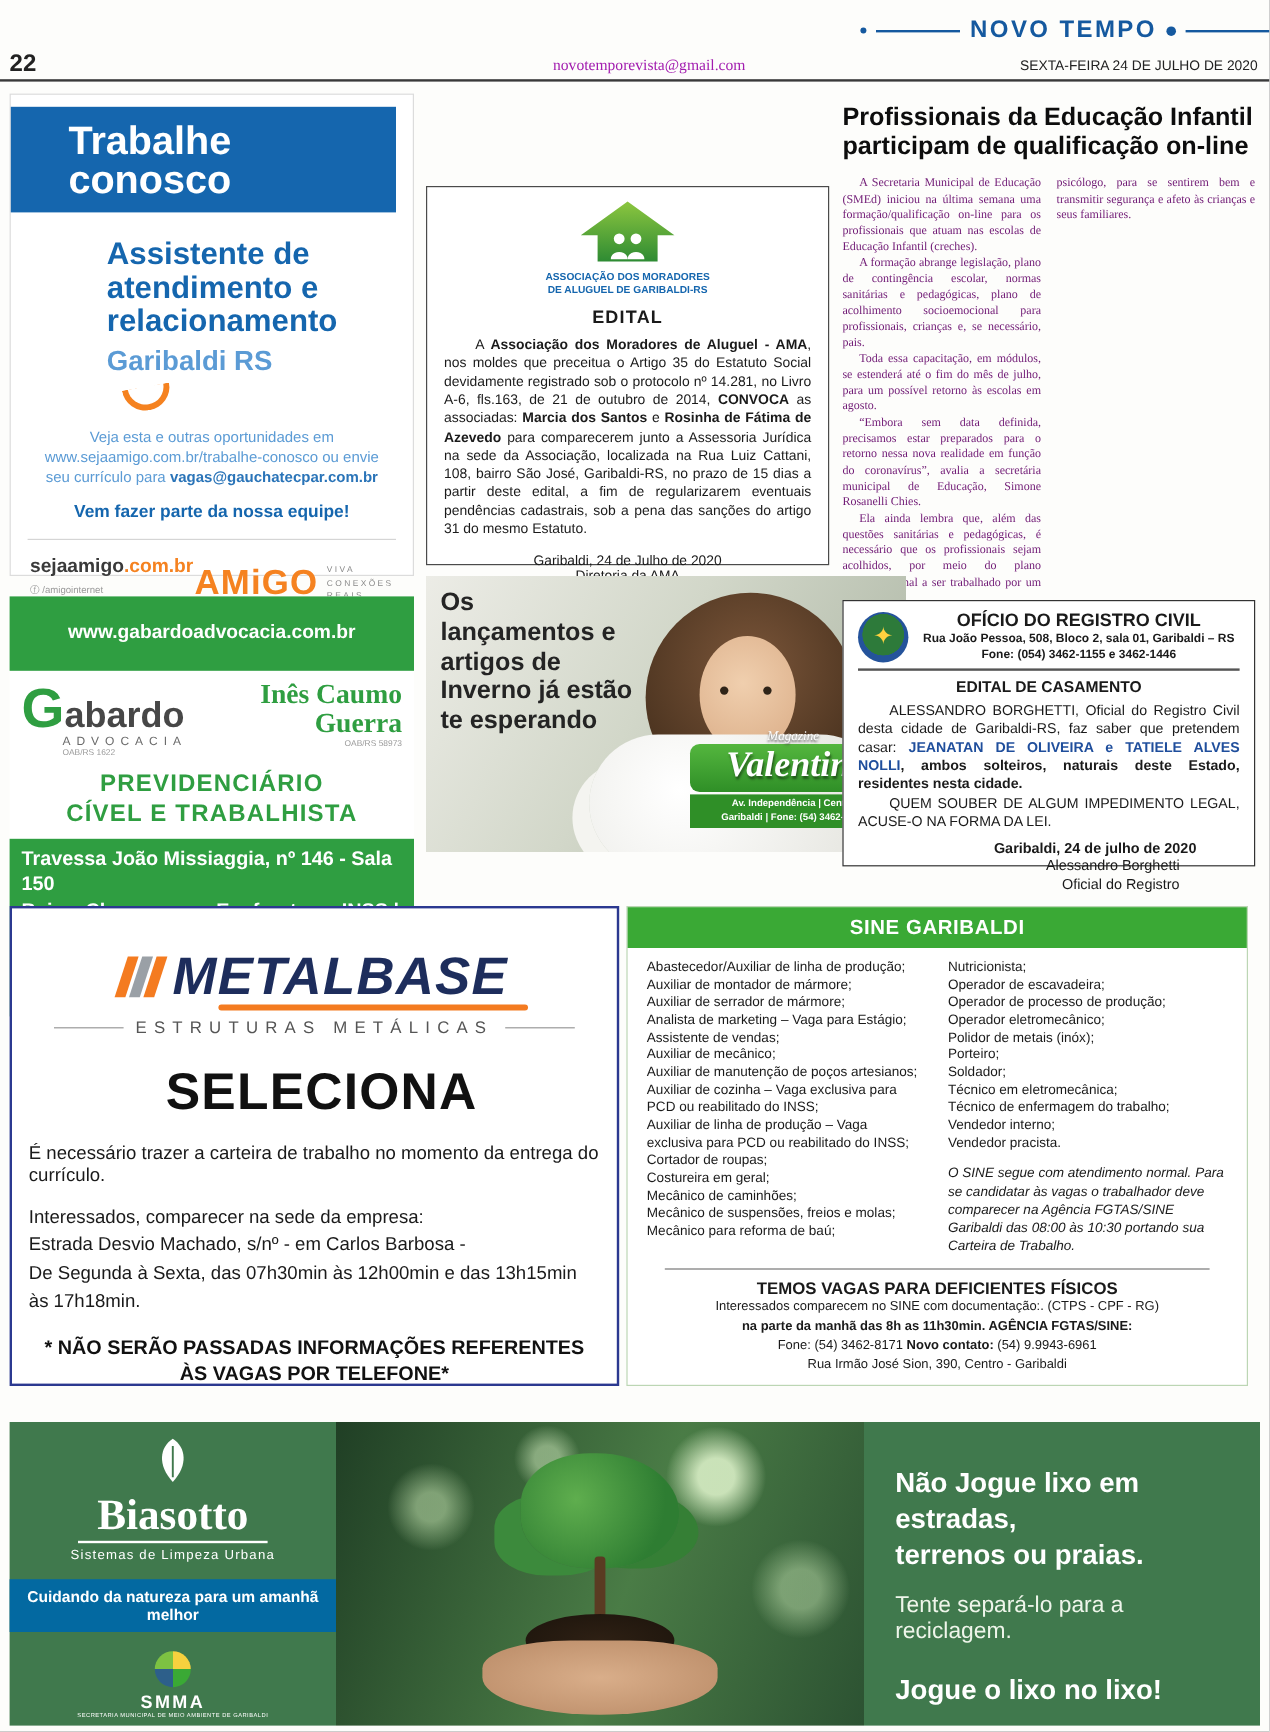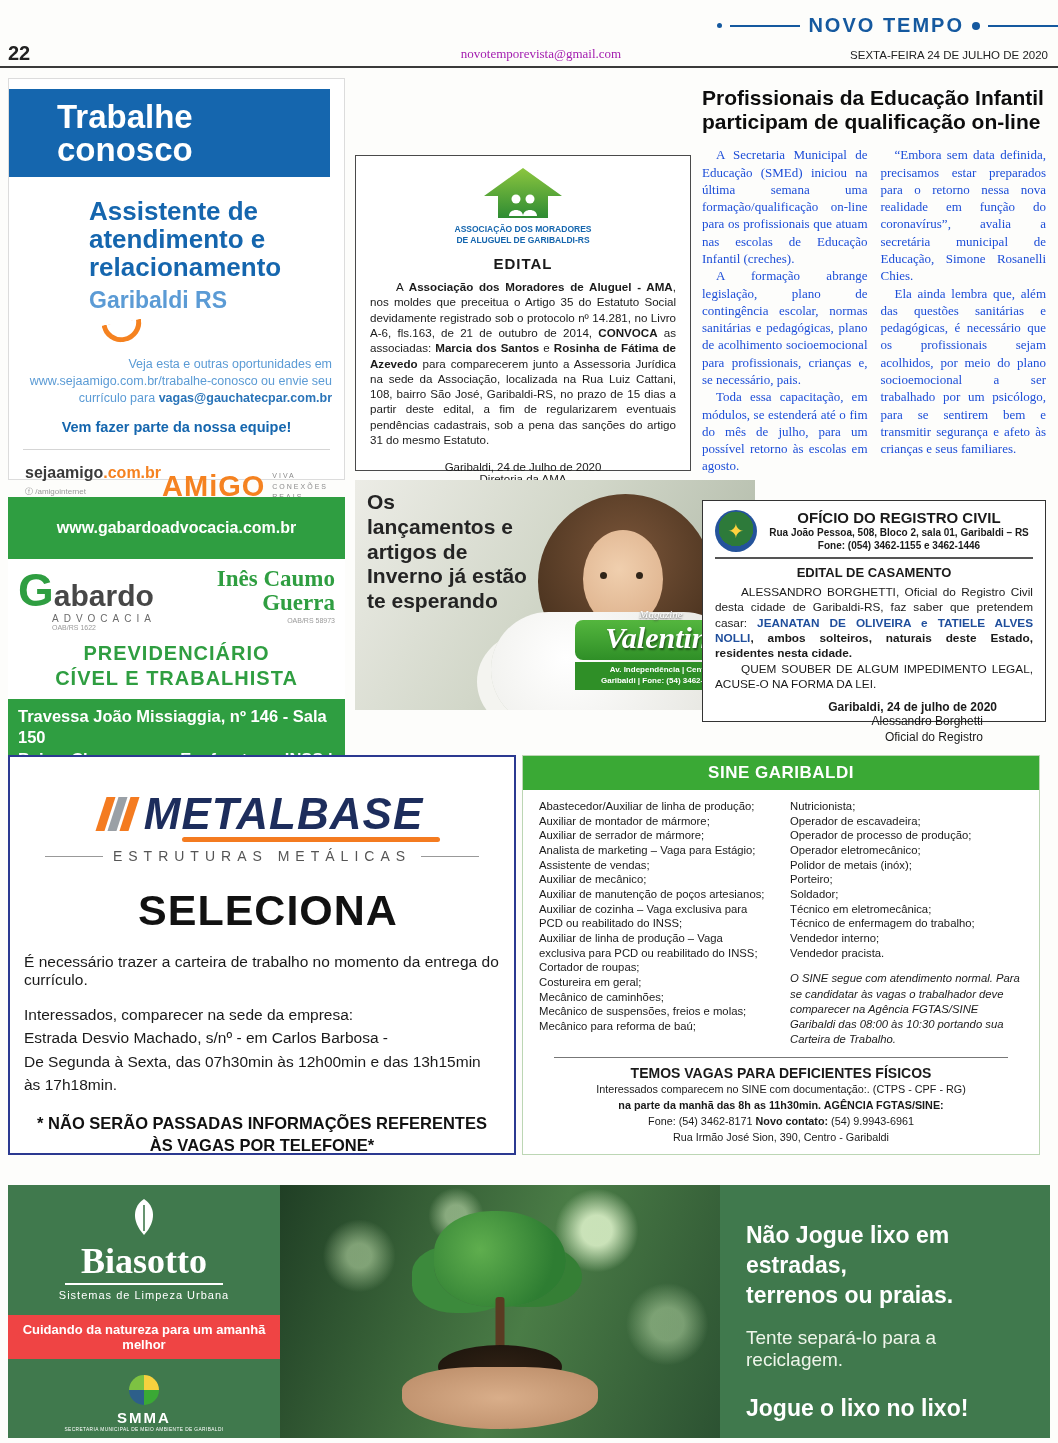--- a/index.html
+++ b/index.html
@@ -17,21 +17,21 @@
   .issue-date { position:absolute; top:49px; right:10px; font-size:11.5px; color:#222; }
   .header-rule { position:absolute; top:66px; left:0; width:100%; border-top:2px solid #3a3a3a; }
 
   
   .block-amigo { position:absolute; left:8px; top:78px; width:337px; height:402px; border:1px solid #dcdcdc; background:#fff; }
   .tc-banner { margin:10px 14px 0 0; height:88px; background:#1566ae; color:#fff; display:flex; flex-direction:column; justify-content:center; padding-left:48px; }
   .tc-banner span { font-weight:700; font-size:33px; line-height:1.0; }
   .amg-job-title { margin:20px 0 0 80px; width:235px; font-size:26px; font-weight:700; color:#1566ae; line-height:1.08; }
   .amg-location { margin:6px 0 0 80px; font-size:23px; font-weight:700; color:#5b9bd5; }
   .amg-smile { margin:8px 0 0 94px; width:40px; height:20px; border:5px solid #f58220; border-top:none; border-radius:0 0 40px 40px; transform:rotate(-10deg); }
-  .amg-opportunities { margin:14px 12px 0; text-align:right; font-size:12.5px; color:#5b9bd5; line-height:1.35; }
+  .amg-opportunities { margin:14px 28px 0; text-align:center; font-size:12.5px; color:#5b9bd5; line-height:1.35; }
   .amg-opportunities b { color:#2a74b8; }
   .amg-cta { margin-top:12px; text-align:center; font-weight:700; color:#1566ae; font-size:14.5px; }
   .amg-divider { margin:14px 14px 0; border-top:1px solid #d5d5d5; }
   .amg-footer { display:flex; justify-content:space-between; align-items:center; padding:14px 16px 0; }
   .amg-site { font-weight:700; font-size:16px; color:#3a3a3a; }
   .amg-site .tld { color:#f58220; }
   .amg-socials { font-size:8px; color:#999; margin-top:4px; line-height:1.5; }
   .amg-logo-wrap { display:flex; align-items:center; }
   .amg-logo { font-weight:800; font-size:29px; color:#f58220; letter-spacing:1px; }
   .amg-slogan { font-size:7px; color:#8a8a8a; letter-spacing:2px; line-height:1.5; margin-left:7px; }
@@ -56,21 +56,21 @@
   .ama-logo { margin-top:10px; }
   .ama-org { color:#1566ae; font-weight:700; font-size:8.5px; line-height:1.3; }
   .ama-title { font-weight:700; font-size:15px; letter-spacing:1px; margin-top:9px; }
   .ama-body { text-align:justify; font-size:11.6px; line-height:1.32; margin:7px 14px 0; text-indent:26px; }
   .ama-date { margin-top:14px; font-size:11.5px; }
   .ama-sig { font-size:11.5px; }
 
   
   .article { position:absolute; left:702px; top:86px; width:344px; }
   .article-title { font-size:21px; font-weight:700; line-height:1.15; color:#0d0d0d; }
-  .article-cols { margin-top:12px; column-count:2; column-gap:13px; height:354px; font-family:"Liberation Serif", serif; font-size:13px; line-height:1.33; text-align:justify; color:#1d4ed8; column-fill:auto; }
+  .article-cols { margin-top:12px; column-count:2; column-gap:13px; height:354px; font-family:"Liberation Serif", serif; font-size:10px; line-height:1.33; text-align:justify; color:#701a75; column-fill:auto; }
   .article-cols p { margin:0; text-indent:14px; }
 
   
   .block-valentini { position:absolute; left:355px; top:480px; width:400px; height:230px; overflow:hidden; background:linear-gradient(120deg,#ecece6,#d2d7c9 45%,#a9b3a1); }
   .v-hair { position:absolute; right:42px; top:14px; width:175px; height:175px; border-radius:50%; background:radial-gradient(circle at 50% 35%, #7a5539, #4c3420 72%); }
   .v-face { position:absolute; right:92px; top:50px; width:80px; height:98px; border-radius:50%; background:radial-gradient(circle at 45% 40%, #f0cfae, #d9ab85); }
   .v-eye { position:absolute; width:7px; height:7px; border-radius:50%; background:#2f2418; top:92px; }
   .v-eye.l { right:148px; } .v-eye.r { right:112px; }
   .v-scarf { position:absolute; right:14px; top:132px; width:250px; height:115px; border-radius:60px; background:radial-gradient(circle at 30% 40%, #ffffff, #e9e9e4 75%); box-shadow:-24px 12px 0 -10px #f4f4f0, 26px 6px 0 -12px #fdfdfb; }
   .v-promo { position:absolute; left:12px; top:10px; width:162px; font-size:21px; font-weight:700; color:#242424; line-height:1.18; }
@@ -120,21 +120,21 @@
   .sine-pwd-title { text-align:center; font-weight:700; font-size:14px; margin-top:7px; }
   .sine-pwd-line { text-align:center; font-size:10.8px; line-height:1.5; }
   .sine-pwd-line.bold { font-weight:700; }
 
   
   .block-biasotto { position:absolute; left:8px; top:1185px; width:1042px; height:253px; display:flex; }
   .bio-left { width:272px; background:#40794d; color:#fff; display:flex; flex-direction:column; align-items:center; padding-top:12px; }
   .bio-leaf { margin-bottom:2px; }
   .bio-brand { font-family:"Liberation Serif", serif; font-size:36px; font-weight:700; border-bottom:2px solid #fff; padding:0 16px 2px; line-height:1.05; }
   .bio-brand-sub { font-size:11px; letter-spacing:1px; margin-top:4px; }
-  .bio-tagline { width:100%; background:#ef4444; text-align:center; font-size:13px; font-weight:700; padding:7px 6px; margin-top:14px; }
+  .bio-tagline { width:100%; background:#0369a1; text-align:center; font-size:13px; font-weight:700; padding:7px 6px; margin-top:14px; }
   .bio-smma { margin-top:16px; text-align:center; }
   .smma-circle { width:30px; height:30px; border-radius:50%; background:conic-gradient(#f7d13e 0 25%, #3aa935 0 50%, #2d5f8a 0 75%, #7dc242 0); margin:0 auto; }
   .smma-name { font-weight:800; font-size:15px; letter-spacing:2px; margin-top:4px; }
   .smma-sub { font-size:4.8px; letter-spacing:.4px; margin-top:1px; }
   .bio-photo { flex:1; position:relative; overflow:hidden;
     background:
       radial-gradient(circle at 72% 18%, rgba(225,245,205,.85) 0 4%, transparent 11%),
       radial-gradient(circle at 18% 28%, rgba(195,225,175,.55) 0 3%, transparent 9%),
       radial-gradient(circle at 88% 55%, rgba(205,235,185,.45) 0 4%, transparent 10%),
       radial-gradient(circle at 40% 12%, rgba(215,240,195,.5) 0 3%, transparent 8%),

